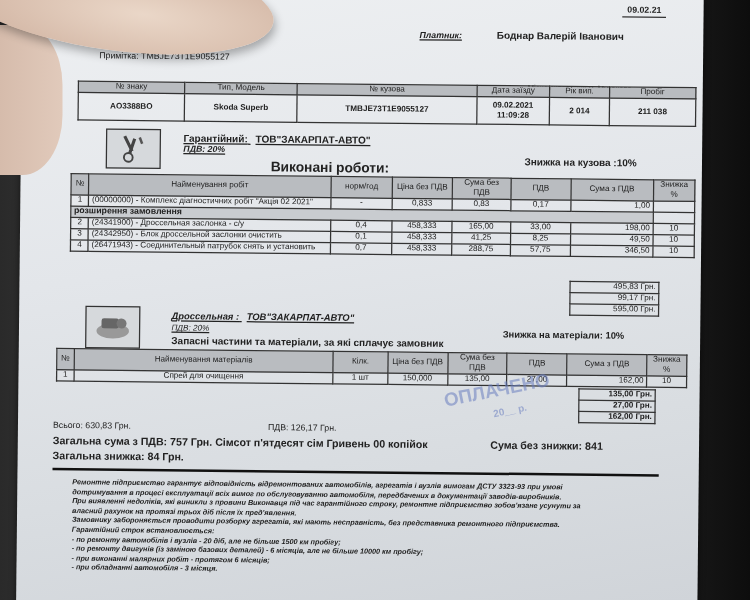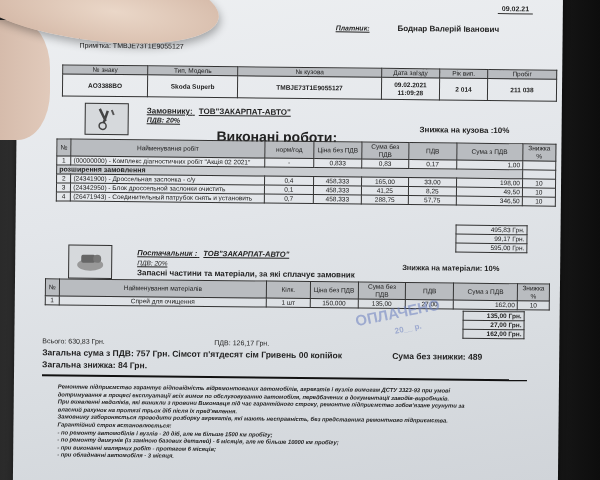--- a/index.html
+++ b/index.html
@@ -74,25 +74,25 @@
     </table>
 
   <div class="iconbox" style="left:68px;top:108px;width:42px;height:30px;">
     <svg width="26" height="24" viewBox="0 0 26 24">
         <path d="M6 2 L12 14 M14 4 L10 16" stroke="#444" stroke-width="2.5" fill="none"></path>
         <circle cx="9" cy="19" r="3.5" stroke="#444" stroke-width="1.5" fill="none"></circle>
         <path d="M18 3 L20 8" stroke="#555" stroke-width="2"></path>
       </svg>
   </div>
   <div class="abs b u" style="left:130px;top:111px;font-size:8px;">
-    <span>Замовнику:</span>
+    <span>Гарантійний:</span>
     <span style="margin-left:4px;">ТОВ"ЗАКАРПАТ-АВТО"</span>
   </div>
   <div class="abs b i u" style="left:130px;top:121px;font-size:7px;">ПДВ: 20%</div>
-  <div class="abs b" style="left:200px;top:132px;font-size:14px;">Виконані роботи:</div>
+  <div class="abs b" style="left:200px;top:132px;font-size:11px;">Виконані роботи:</div>
   <div class="abs b" style="left:403px;top:127px;font-size:8px;">Знижка на кузова :10%</div>
 
   <table style="left:40px;top:144px;width:500px;">
     <tbody>
         <tr style="height:16px;">
       <th style="width:8px;">№</th>
       <th style="width:170px;">Найменування робіт</th>
       <th style="width:40px;">норм/год</th>
       <th style="width:38px;">Ціна без ПДВ</th>
       <th style="width:38px;">Сума без ПДВ</th>
@@ -162,21 +162,21 @@
     </table>
 
   <div class="iconbox" style="left:53px;top:250px;width:42px;height:32px;">
     <svg width="30" height="22" viewBox="0 0 30 22">
         <ellipse cx="15" cy="14" rx="13" ry="6" fill="#999"></ellipse>
         <rect x="6" y="4" width="14" height="8" rx="2" fill="#666"></rect>
         <circle cx="22" cy="8" r="4" fill="#777"></circle>
       </svg>
   </div>
   <div class="abs b i u" style="left:122px;top:253px;font-size:7.5px;">
-    <span>Постачальник :</span>
+    <span>Дроссельная :</span>
     <span style="margin-left:4px;">ТОВ"ЗАКАРПАТ-АВТО"</span>
   </div>
   <div class="abs i u" style="left:122px;top:264px;font-size:6.5px;">ПДВ: 20%</div>
   <div class="abs b" style="left:122px;top:273px;font-size:8px;">Запасні частини та матеріали, за які сплачує замовник</div>
   <div class="abs b" style="left:387px;top:265px;font-size:7.5px;">Знижка на матеріали: 10%</div>
 
   <table style="left:30px;top:284px;width:505px;">
     <tbody>
         <tr style="height:16px;">
       <th style="width:8px;">№</th>
@@ -214,21 +214,21 @@
         </tr>
   </tbody>
     </table>
 
   <div class="stamp" style="left:340px;top:306px;font-size:15px;">ОПЛАЧЕНО</div>
   <div class="stamp" style="left:380px;top:326px;font-size:8px;">20__ р.</div>
 
   <div class="abs small" style="left:28px;top:343px;">Всього: 630,83 Грн.</div>
   <div class="abs small" style="left:200px;top:343px;">ПДВ: 126,17  Грн.</div>
   <div class="abs b" style="left:28px;top:353px;font-size:8.5px;">Загальна сума з ПДВ:  757 Грн.  Сімсот п'ятдесят сім Гривень 00 копійок</div>
-  <div class="abs b" style="left:378px;top:353px;font-size:8.5px;">Сума без знижки: 489</div>
+  <div class="abs b" style="left:378px;top:353px;font-size:8.5px;">Сума без знижки: 841</div>
   <div class="abs b" style="left:28px;top:365px;font-size:8.5px;">Загальна знижка: 84 Грн.</div>
   <div class="rule" style="left:28px;top:380px;width:485px;"></div>
 
   <div class="abs b i" style="left:44px;top:389px;font-size:5.8px;line-height:7.6px;width:480px;white-space:nowrap;">
     <div>Ремонтне підприємство гарантує відповідність відремонтованих автомобілів, агрегатів і вузлів вимогам ДСТУ 3323-93 при умові</div>
     <div>дотримування в процесі експлуатації всіх вимог по обслуговуванню автомобіля, передбачених в документації заводів-виробників.</div>
     <div>При виявленні недоліків, які виникли з провини Виконавця під час гарантійного строку, ремонтне підприємство зобов'язане усунути за</div>
     <div>власний рахунок на протязі трьох діб після їх пред'явлення.</div>
     <div>Замовнику забороняється проводити розборку агрегатів, які мають несправність, без представника ремонтного підприємства.</div>
     <div>Гарантійний строк встановлюється:</div>

